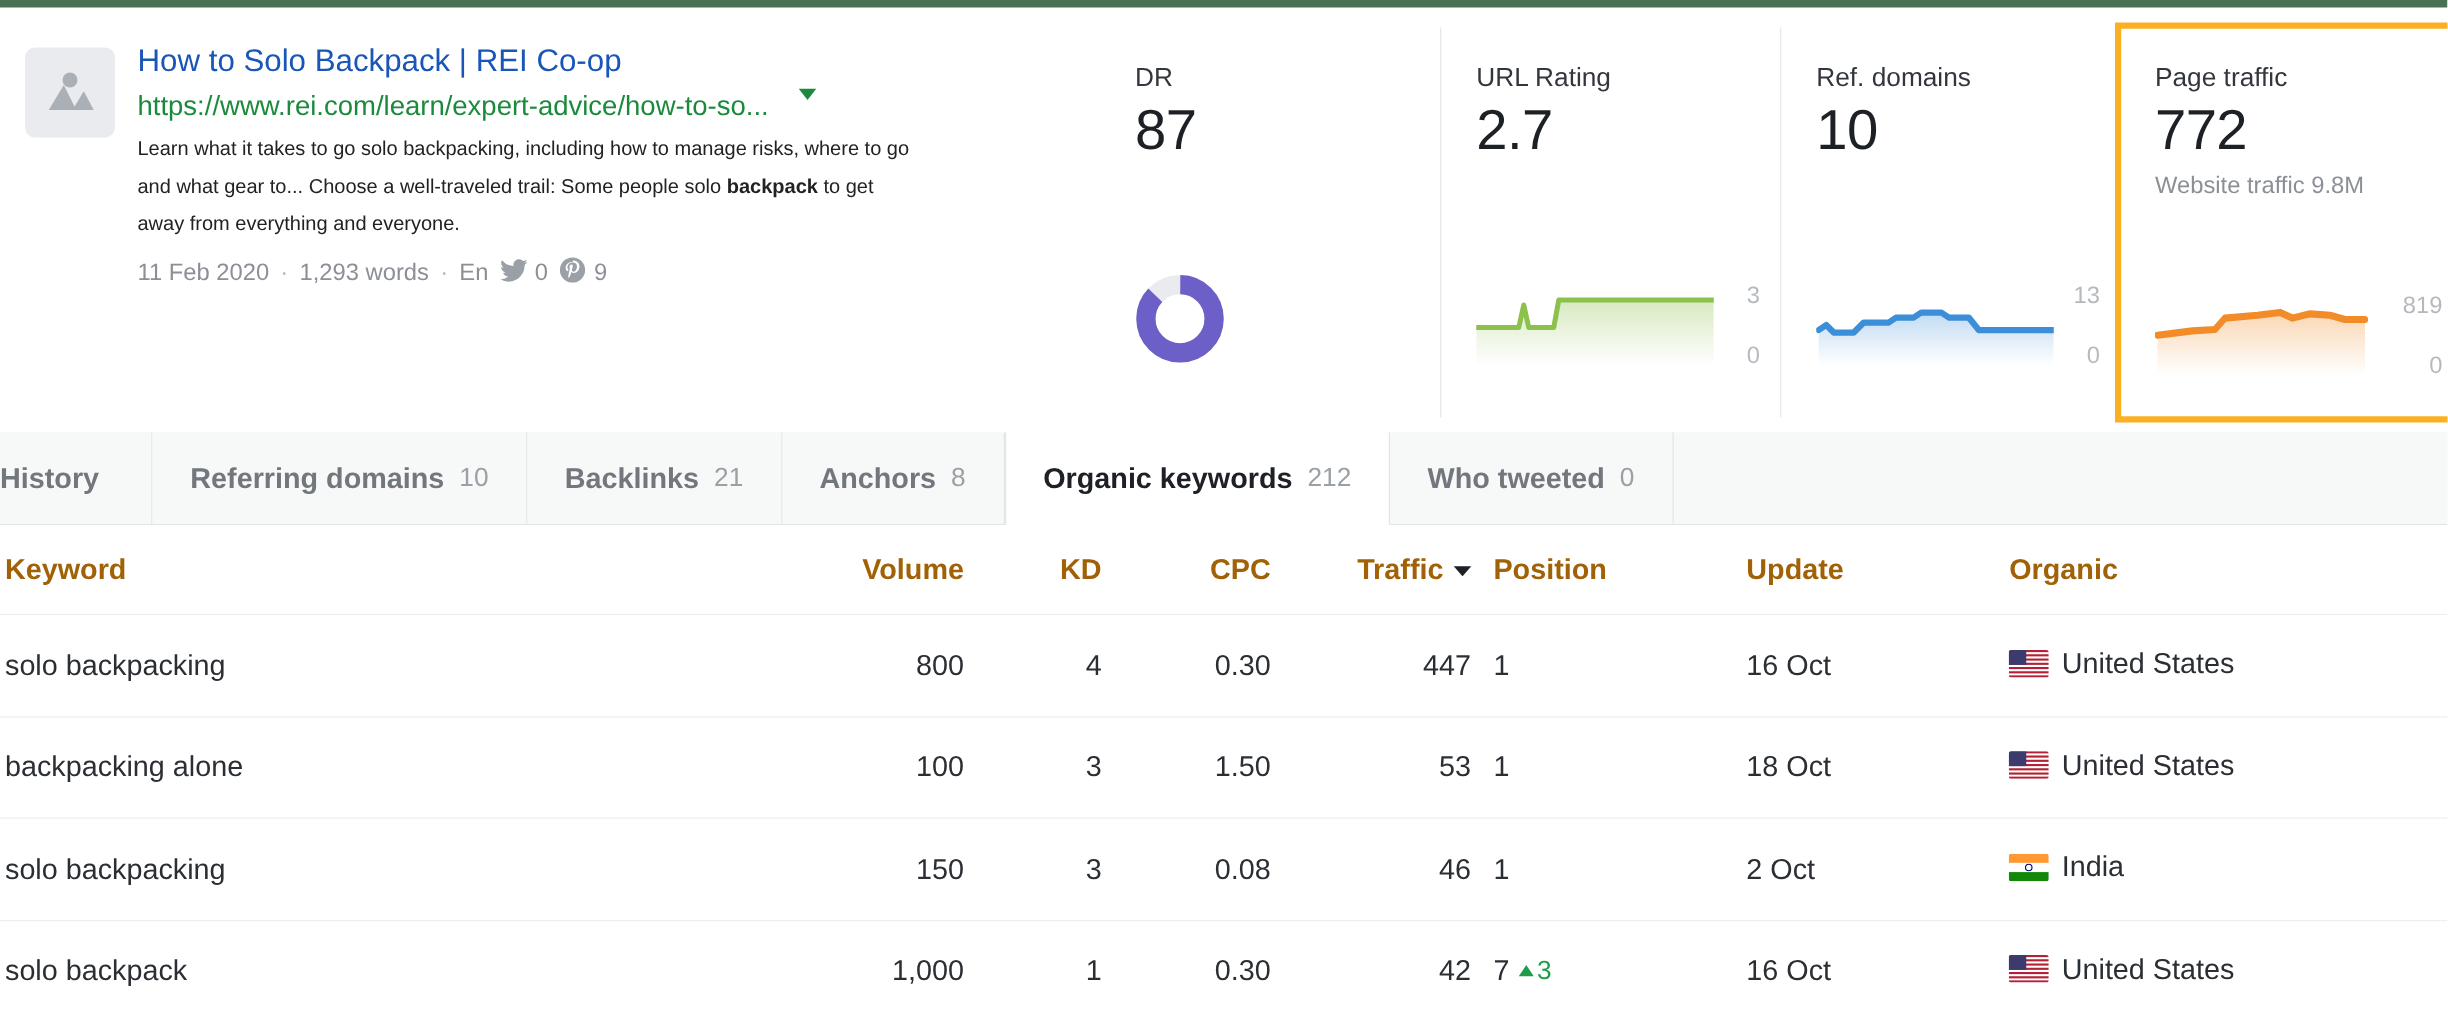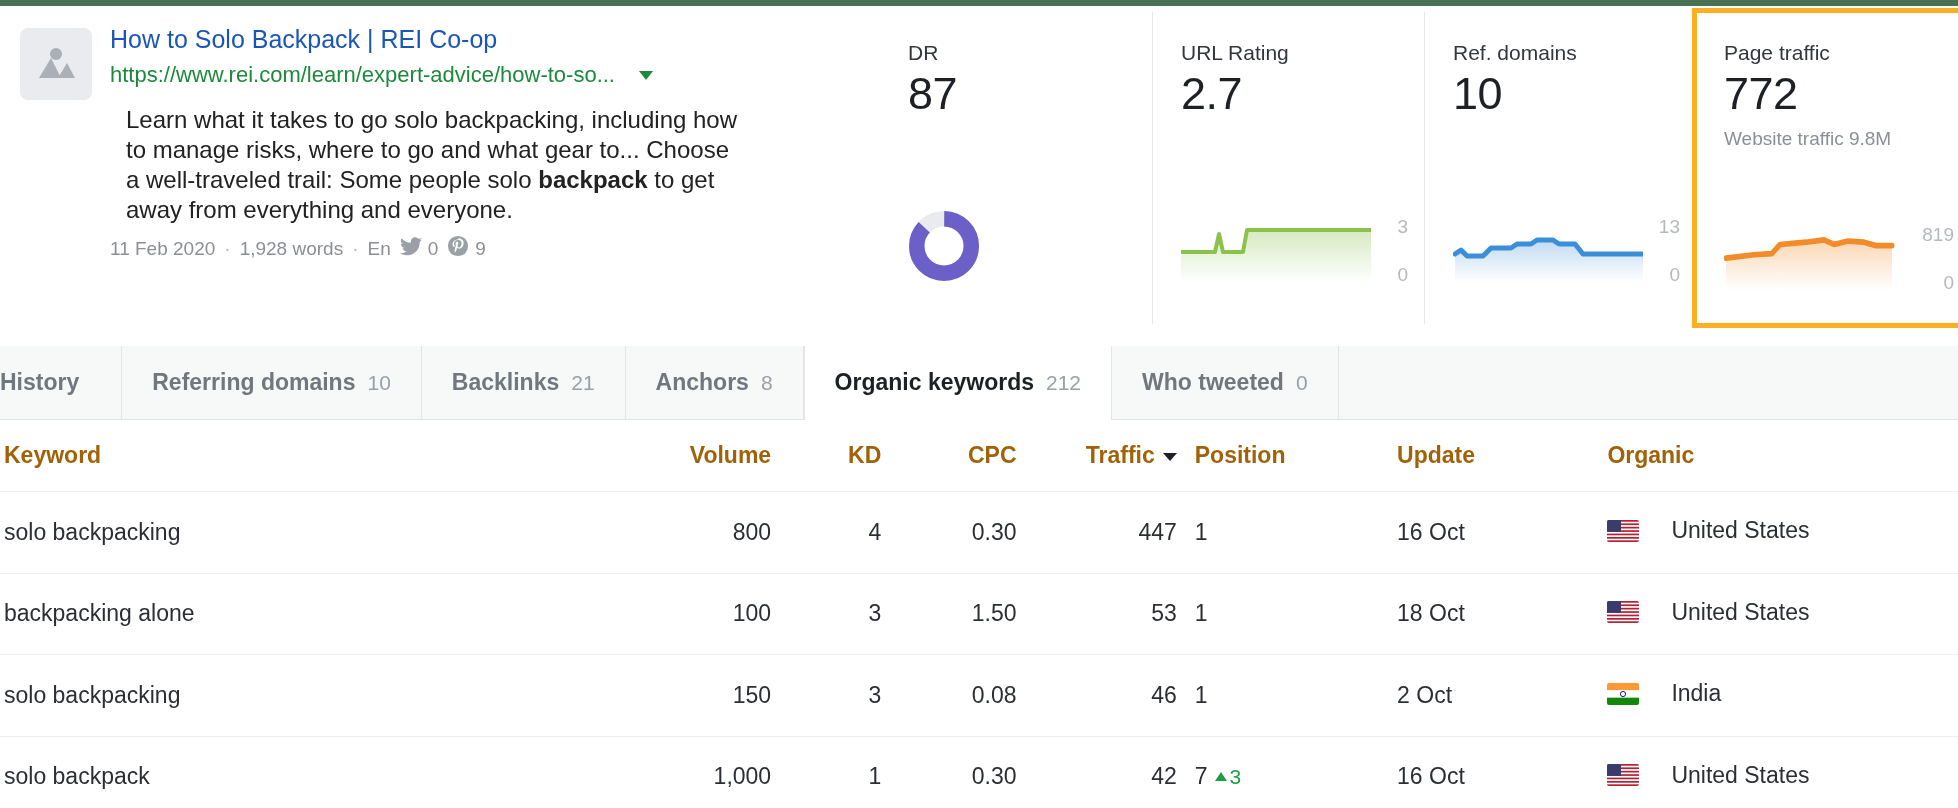--- a/index.html
+++ b/index.html
@@ -17,21 +17,21 @@
 
   
   .top-strip {
     position: absolute; top: 0; left: 0;
     width: 1958px; height: 6px;
     background: #4a7053;
   }
 
   
   .header {
-    position: absolute; top: 6px; left: 0;
+    position: absolute; top: 16px; left: 0;
     width: 1862px; height: 312px;
     background: #fff;
     display: flex;
     align-items: flex-start;
   }
 
   .snippet {
     width: 880px;
     padding: 18px 0 0 20px;
     display: flex;
@@ -54,46 +54,46 @@
     font-size: 25px;
     line-height: 31px;
     color: #1a56b8;
     font-weight: 400;
     margin: 0 0 6px 0;
     cursor: pointer;
     white-space: nowrap;
   }
 
   .snippet-url-row {
-    display: flex; align-items: center; gap: 24px;
-    margin-bottom: 16px;
+    display: flex; align-items: flex-start; gap: 24px;
+    margin-bottom: 6px;
   }
   .snippet-url {
     font-size: 22px;
     line-height: 28px;
     color: #1c8a3c;
     white-space: nowrap;
     overflow: hidden;
     text-overflow: ellipsis;
     max-width: 700px;
   }
   .url-caret {
     width: 0; height: 0;
     border-left: 7px solid transparent;
     border-right: 7px solid transparent;
     border-top: 9px solid #1c8a3c;
     cursor: pointer;
     flex: 0 0 auto;
   }
 
   .snippet-desc {
-    font-size: 24px;
+    font-size: 16px;
     line-height: 30px;
     color: #222;
-    margin: 0 0 10px 16px;
+    margin: 0 0 10px 0;
     max-width: 620px;
   }
   .snippet-desc b { font-weight: 700; }
 
   .snippet-meta {
     font-size: 19px;
     color: #8b8f96;
     display: flex;
     align-items: center;
     gap: 9px;
@@ -268,21 +268,21 @@
     align-items: center;
     gap: 3px;
   }
   .up-caret {
     width: 0; height: 0;
     border-left: 6px solid transparent;
     border-right: 6px solid transparent;
     border-bottom: 9px solid #1f9c4a;
   }
 
-  .country-cell { display: inline-flex; align-items: center; gap: 32px; }
+  .country-cell { display: inline-flex; align-items: center; gap: 10px; }
   .flag { width: 32px; height: 22px; flex: 0 0 auto; display:block; border-radius:2px; }
 </style>
 </head>
 <body>
 
 <div class="app">
 
   <div class="top-strip"></div>
 
   <div class="header">
@@ -303,21 +303,21 @@
         <div class="snippet-url-row">
           <span class="snippet-url">https://www.rei.com/learn/expert-advice/how-to-so...</span>
           <span class="url-caret"></span>
         </div>
 
         <p class="snippet-desc"><span>Learn what it takes to go solo backpacking, including how to manage risks, where to go and what gear to... Choose a well-traveled trail: Some people solo </span><b>backpack</b><span> to get away from everything and everyone.</span></p>
 
         <div class="snippet-meta">
           <span>11 Feb 2020</span>
           <span class="meta-dot">·</span>
-          <span>1,928 words</span>
+          <span>1,293 words</span>
           <span class="meta-dot">·</span>
           <span>En</span>
           <span class="meta-social">
             <span>
               <svg width="22" height="19" viewBox="0 0 24 20" aria-hidden="true">
                 <path fill="#9aa0a6" d="M24 2.4c-.9.4-1.8.7-2.8.8 1-.6 1.8-1.6 2.2-2.7-1 .6-2 1-3.1 1.2A4.9 4.9 0 0 0 16.6 0c-2.7 0-4.9 2.2-4.9 4.9 0 .4 0 .8.1 1.1A13.9 13.9 0 0 1 1.7.9 4.9 4.9 0 0 0 3.2 7.4c-.8 0-1.6-.2-2.2-.6v.1c0 2.4 1.7 4.4 3.9 4.8-.4.1-.8.2-1.3.2-.3 0-.6 0-.9-.1.6 2 2.4 3.4 4.6 3.4A9.9 9.9 0 0 1 0 17.4 13.9 13.9 0 0 0 7.5 19.6c9.1 0 14-7.5 14-14v-.6c1-.7 1.8-1.6 2.5-2.6z"></path>
               </svg>
             </span>
             <span>0</span>
           </span>

